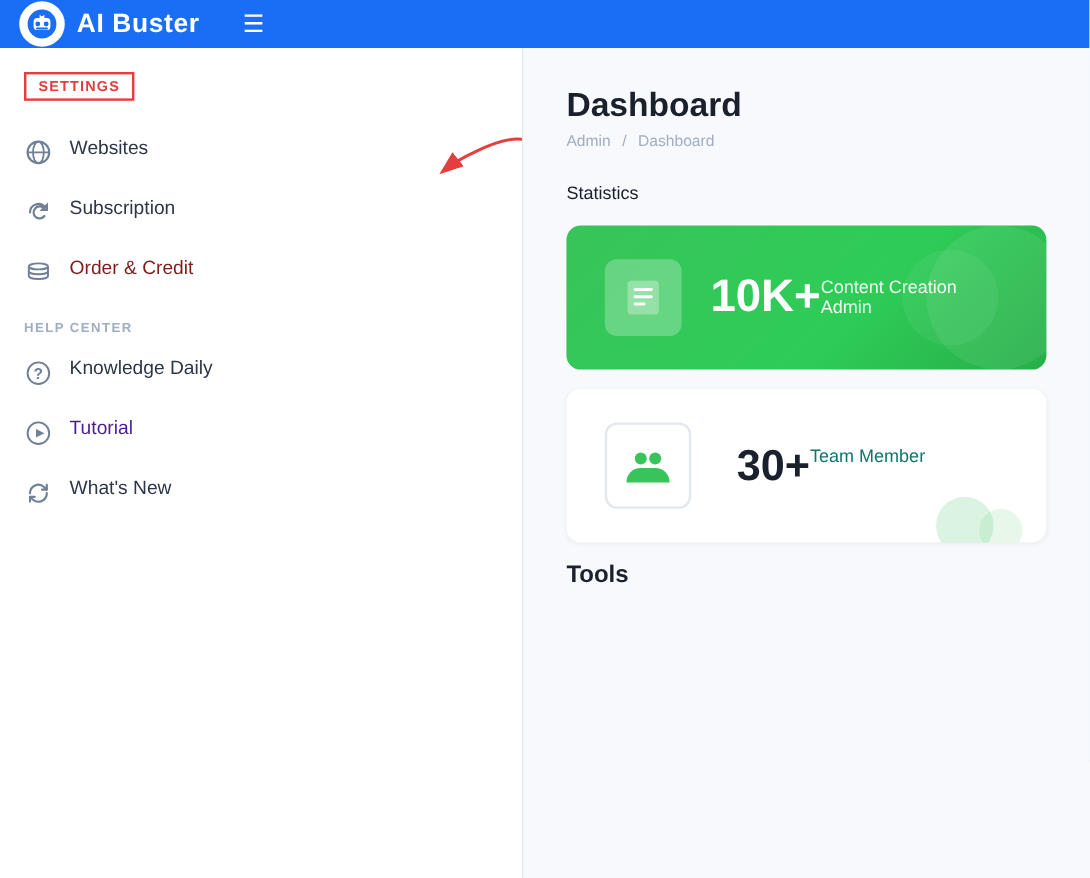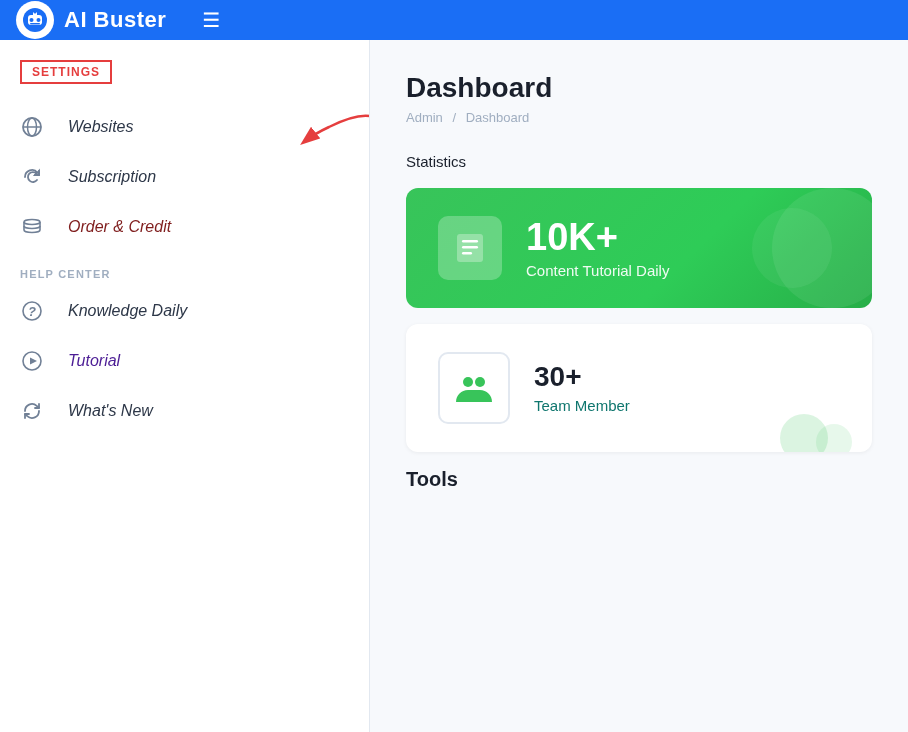--- a/index.html
+++ b/index.html
@@ -45,49 +45,48 @@
 
     
     .layout {
       display: flex;
       flex: 1;
       overflow: hidden;
     }
 
     
     .sidebar {
-      width: 370px;
+      width: 436px;
       background: white;
       border-right: 1px solid #e2e8f0;
       padding: 20px 0;
       flex-shrink: 0;
       overflow-y: auto;
     }
 
     .settings-badge {
       display: inline-block;
       border: 2px solid #e53e3e;
       color: #e53e3e;
       font-size: 12px;
       font-weight: 700;
       padding: 3px 10px;
       margin: 0 0 18px 20px;
       letter-spacing: 1px;
     }
 
     .sidebar-item {
       display: flex;
-      align-items: center;
-      gap: 24px;
+      align-items: flex-start;
+      gap: 14px;
       padding: 13px 20px;
       cursor: pointer;
       font-size: 16px;
       color: #2d3748;
       position: relative;
-      font-style: italic;
     }
     .sidebar-item .item-icon {
       width: 24px;
       height: 24px;
       display: flex;
       align-items: center;
       justify-content: center;
       color: #718096;
       font-size: 18px;
     }
@@ -174,21 +173,21 @@
       flex-shrink: 0;
     }
     .card-icon-box-green svg {
       width: 36px;
       height: 36px;
       fill: white;
     }
 
     .card-text-group {
       display: flex;
-      flex-direction: column;
+      flex-direction: row;
     }
     .card-number-green {
       font-size: 38px;
       font-weight: 800;
       color: white;
       line-height: 1.1;
     }
     .card-label-green {
       font-size: 15px;
       color: rgba(255,255,255,0.92);
@@ -218,24 +217,25 @@
       justify-content: center;
       flex-shrink: 0;
     }
     .card-icon-box-white svg {
       width: 40px;
       height: 40px;
       fill: #38c45a;
     }
 
     .card-number-dark {
-      font-size: 28px;
+      font-size: 36px;
       font-weight: 800;
       color: #1a202c;
       line-height: 1.1;
+      margin-left: 14px;
     }
     .card-label-dark {
       font-size: 15px;
       color: #0f766e;
       margin-top: 4px;
     }
 
     .tools-title {
       font-size: 20px;
       font-weight: 700;
@@ -397,21 +397,21 @@
       <div class="card-icon-box-green">
         <svg viewBox="0 0 36 36" xmlns="http://www.w3.org/2000/svg">
           <rect x="5" y="4" width="26" height="28" rx="3" fill="rgba(255,255,255,0.3)"></rect>
           <rect x="10" y="10" width="16" height="2.5" rx="1.2" fill="white"></rect>
           <rect x="10" y="16" width="16" height="2.5" rx="1.2" fill="white"></rect>
           <rect x="10" y="22" width="10" height="2.5" rx="1.2" fill="white"></rect>
         </svg>
       </div>
       <div class="card-text-group">
         <span class="card-number-green">10K+</span>
-        <span class="card-label-green">Content Tutorial Daily</span>
+        <span class="card-label-green">Content Creation Admin</span>
       </div>
     </div>
 
     <div class="stats-card-white">
       <div class="card-icon-box-white">
         <svg viewBox="0 0 40 40" xmlns="http://www.w3.org/2000/svg">
           <circle cx="14" cy="14" r="5" fill="#38c45a"></circle>
           <circle cx="26" cy="14" r="5" fill="#38c45a"></circle>
           <path d="M2 34c0-7 5.4-12 12-12h12c6.6 0 12 5 12 12" fill="#38c45a"></path>
         </svg>

